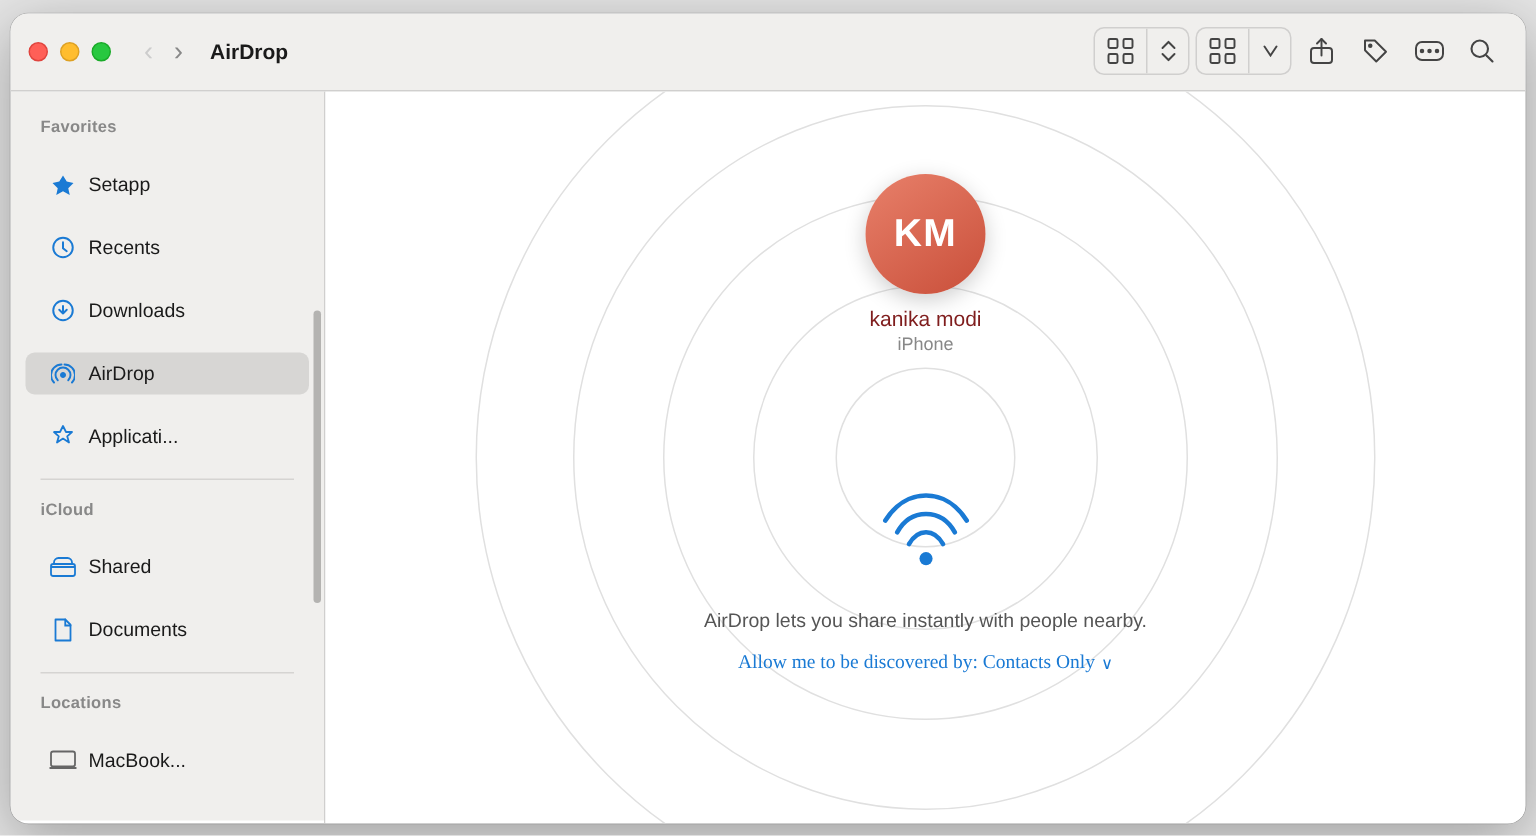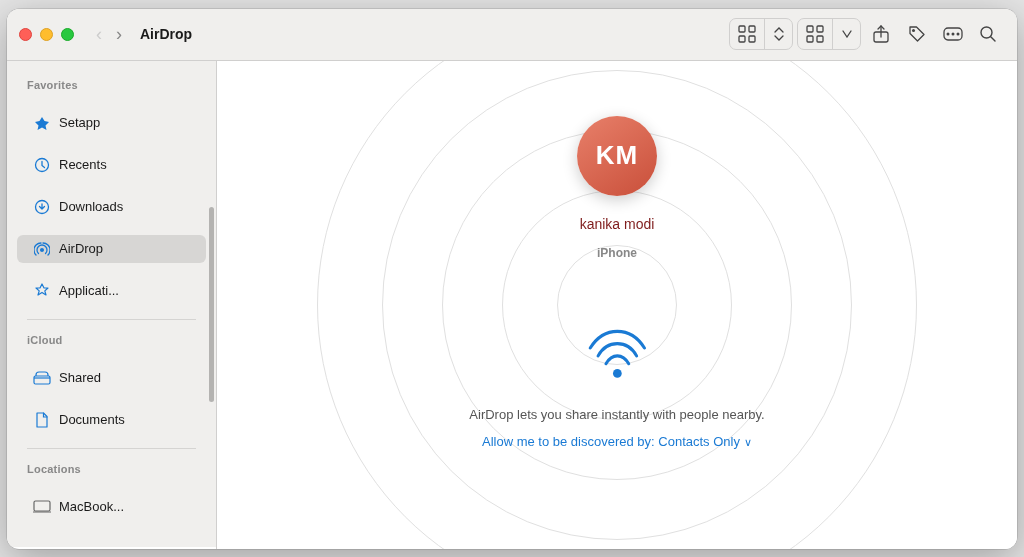--- a/index.html
+++ b/index.html
@@ -194,21 +194,21 @@
 
     
     .device-section {
       position: absolute;
       top: 55px;
       left: 50%;
       transform: translateX(-50%);
       display: flex;
       flex-direction: column;
       align-items: center;
-      gap: 20px;
+      gap: 8px;
     }
     .device-avatar {
       width: 80px;
       height: 80px;
       border-radius: 50%;
       background: linear-gradient(145deg, #e8806a, #c94f3a);
       display: flex;
       align-items: center;
       justify-content: center;
       color: white;
@@ -219,21 +219,20 @@
     }
     .device-name {
       font-size: 14px;
       font-weight: 500;
       color: #7f1d1d;
     }
     .device-type {
       font-size: 12px;
       color: #888;
       margin-top: -6px;
-      font-weight: bold;
     }
 
     
     .airdrop-section {
       position: absolute;
       bottom: 100px;
       left: 50%;
       transform: translateX(-50%);
       display: flex;
       flex-direction: column;
@@ -252,20 +251,21 @@
       color: #555;
       text-align: center;
     }
     .airdrop-link {
       font-size: 13px;
       color: #1a7ad4;
       cursor: pointer;
       display: flex;
       align-items: flex-end;
       gap: 4px;
+      font-family: Liberation Serif, serif;
     }
 
     
     .airdrop-svg {
       width: 70px;
       height: 70px;
     }
 
     
     .sidebar-scrollbar {

